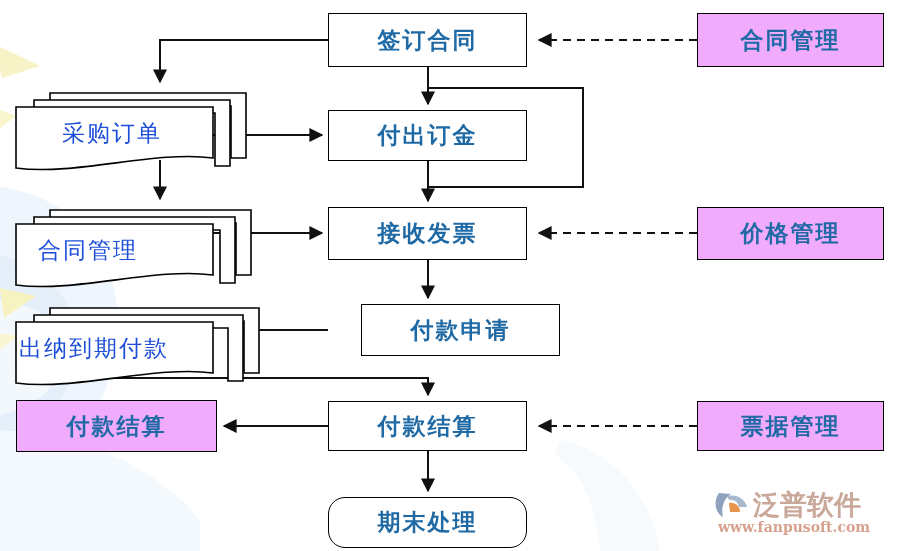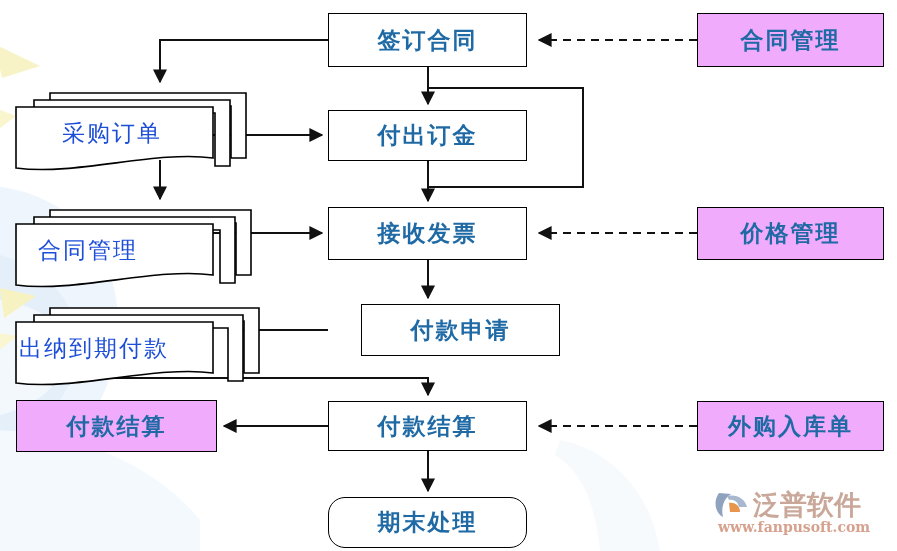--- a/index.html
+++ b/index.html
@@ -190,21 +190,21 @@
     <span>期末处理</span>
   </div>
 
   <div class="node module" style="left:697px; top:13px; width:187px; height:54px;">
     <span>合同管理</span>
   </div>
   <div class="node module" style="left:697px; top:207px; width:187px; height:53px;">
     <span>价格管理</span>
   </div>
   <div class="node module" style="left:697px; top:401px; width:187px; height:50px;">
-    <span>外购入库单</span>
+    <span>票据管理</span>
   </div>
   <div class="node module" style="left:16px; top:400px; width:201px; height:52px;">
     <span>付款结算</span>
   </div>
 
   <div class="docstack" style="left:16px; top:88px; width:230px; height:90px;">
     <svg width="230" height="90" viewBox="0 0 230 90">
       <path d="M 34 5 L 230 5 L 230 70 L 215 70 L 215 18 L 34 18 Z" fill="#ffffff" stroke="#000000" stroke-width="1.6"></path>
       <path d="M 18 12 L 214 12 L 214 78 L 199 78 L 199 25 L 18 25 Z" fill="#ffffff" stroke="#000000" stroke-width="1.6"></path>
       <path d="M 0 19 L 197 19 L 197 70 C 140 62 60 88 0 80 Z" fill="#ffffff" stroke="#000000" stroke-width="1.6"></path>

